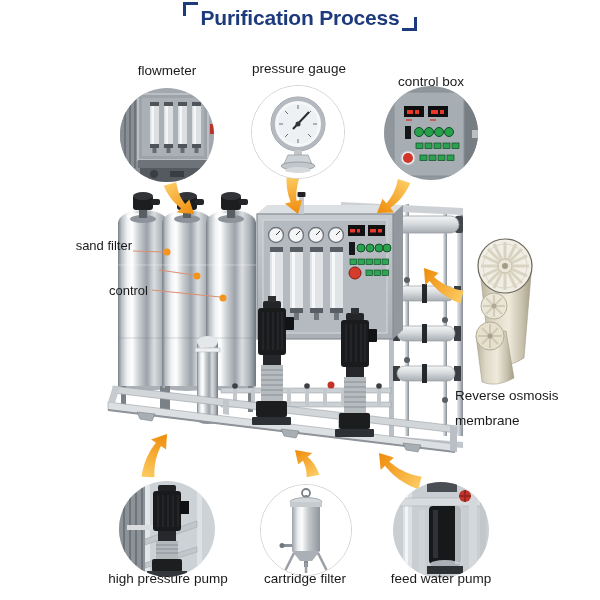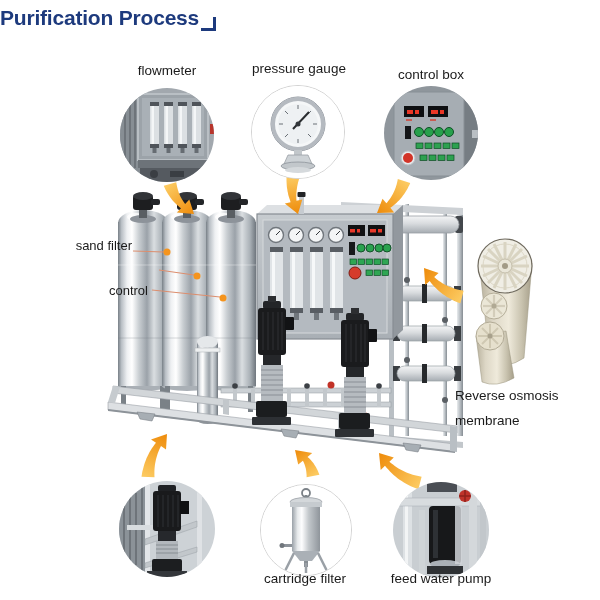--- a/index.html
+++ b/index.html
@@ -1,20 +1,20 @@
 <!DOCTYPE html>
 <html style="--title-color: #1d3a7d; --label-color: #1a1a1a; --leader-line: #dd8e6e; --leader-dot: #f5941d;"><head>
 <meta charset="utf-8">
 <style>
   html,body { margin:0; padding:0; background:#ffffff; }
   .stage {
     position:relative; width:600px; height:600px; background:#fff;
     font-family:"Liberation Sans", sans-serif; overflow:hidden;
   }
-  .title-wrap { position:absolute; top:6px; left:0; width:100%; display:flex; }
+  .title-wrap { position:absolute; top:6px; left:0; width:100%; display:flex; justify-content:center; }
   .title-inner {
     position:relative; font-size:21px; font-weight:bold; letter-spacing:-0.2px;
     color:var(--title-color,#1d3a7d);
   }
   .bk { position:absolute; width:12px; height:11px; }
   .bk-tl { left:-17px; top:-4px; border-top:3.5px solid var(--title-color,#1d3a7d); border-left:3.5px solid var(--title-color,#1d3a7d); }
   .bk-br { right:-17px; bottom:-1px; border-bottom:3.5px solid var(--title-color,#1d3a7d); border-right:3.5px solid var(--title-color,#1d3a7d); }
   .co-label {
     position:absolute; font-size:13.5px; color:var(--label-color,#1a1a1a);
     text-align:center; white-space:nowrap; z-index:5;
@@ -39,28 +39,29 @@
 <body>
 
 <div class="stage">
 
   <div class="title-wrap">
     <span class="title-inner">Purification Process<span class="bk bk-tl"></span><span class="bk bk-br"></span></span>
   </div>
 
   <div class="co-label" style="left:107px; top:63px; width:120px;">flowmeter</div>
   <div class="co-label" style="left:239px; top:61px; width:120px;">pressure gauge</div>
-  <div class="co-label" style="left:371px; top:67px; width:120px;">control box</div>
+  <div class="co-label" style="left:371px; top:74px; width:120px;">control box</div>
 
   <div class="side-label" style="right:468px; top:238px;">sand filter</div>
   <div class="side-label" style="right:452px; top:283px;">control</div>
 
   <div class="right-label" style="left:455px; top:388px;">Reverse osmosis</div>
   <div class="right-label" style="left:455px; top:413px;">membrane</div>
 
+  <div class="co-label" style="left:88px; top:571px; width:160px;">high pressure pump</div>
   <div class="co-label" style="left:361px; top:571px; width:160px;">feed water pump</div>
   <div class="co-label" style="left:225px; top:571px; width:160px;">cartridge filter</div>
 
   <svg class="layer" style="left:105px; top:190px;" width="362" height="292" viewBox="0 0 362 292">
     <defs>
       <linearGradient id="tankG" x1="0" y1="0" x2="1" y2="0">
         <stop offset="0" stop-color="#788087"></stop>
           <stop offset="0.07" stop-color="#b9bfc5"></stop>
         <stop offset="0.18" stop-color="#eef0f2"></stop>
           <stop offset="0.28" stop-color="#ffffff"></stop>

